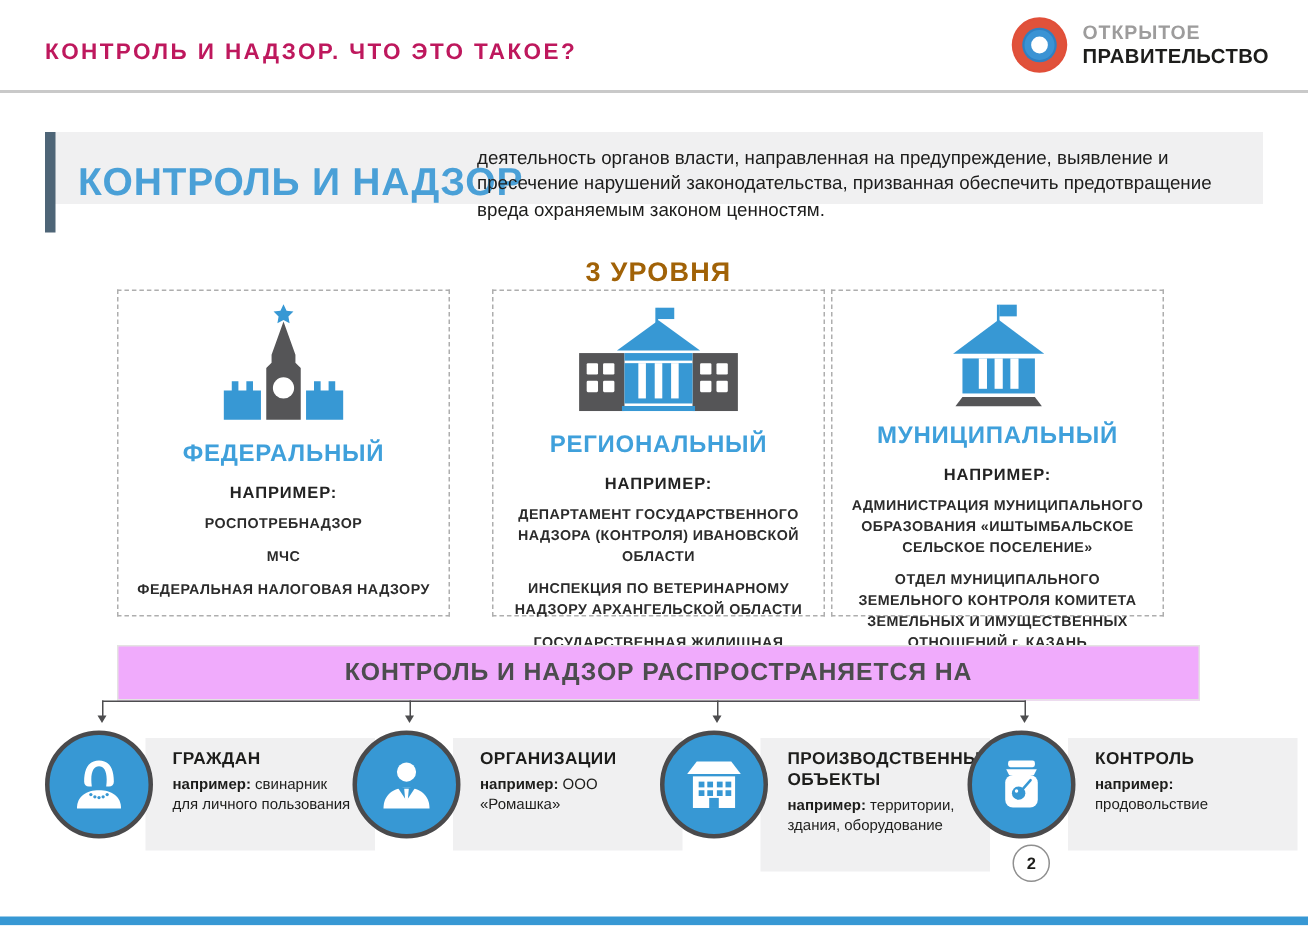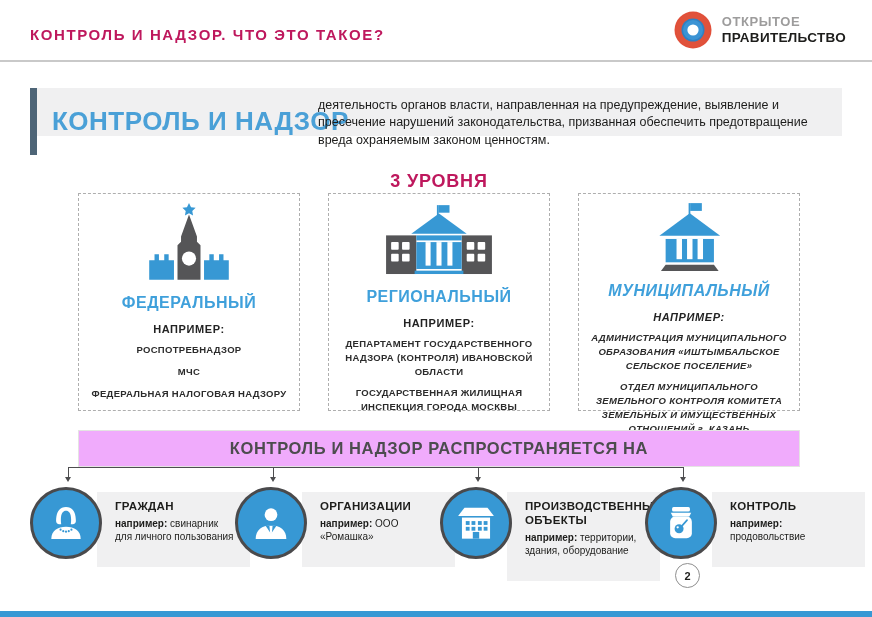--- a/index.html
+++ b/index.html
@@ -19,24 +19,24 @@
   
   .def { position:absolute; left:30px; top:88px; width:812px; height:48px; background:#f0f0f1; }
   .def-accent { position:absolute; left:0; top:0; width:7px; height:67px; background:#4e6577; }
   .def-term { position:absolute; left:22px; top:0; height:67px; display:flex; align-items:center;
               font-size:26px; font-weight:bold; color:#4aa0d7; letter-spacing:.5px; }
   .def-text { position:absolute; left:288px; top:9px; width:508px; font-size:12.5px;
               line-height:1.38; color:#1c1c1b; }
 
   
   .levels-title { position:absolute; left:328px; top:171px; width:222px; text-align:center;
-                  font-size:18px; font-weight:bold; color:#be185d; letter-spacing:.8px; }
+                  font-size:18px; font-weight:bold; color:#a16207; letter-spacing:.8px; }
   .lvl { position:absolute; top:193px; width:222px; height:218px; border:1px dashed #aeaeae;
          display:flex; flex-direction:column; align-items:center; }
-  .lvl-1 { left:78px; } .lvl-2 { left:328px; } .lvl-3 { left:578px;font-style:italic; }
+  .lvl-1 { left:78px; } .lvl-2 { left:328px; } .lvl-3 { left:554px; }
   .lvl-iconslot { height:86px; margin-top:6px; display:flex; align-items:flex-end; justify-content:center; }
   .lvl-name { margin-top:8px; font-size:16px; font-weight:bold; color:#3fa0db; letter-spacing:.5px; }
   .lvl-eg { margin-top:11px; font-size:11px; font-weight:bold; color:#232323; letter-spacing:.6px; }
   .lvl-ex { margin-top:8px; font-size:9.5px; font-weight:bold; color:#2b2b2b; letter-spacing:.3px;
             line-height:1.45; text-align:center; padding:0 10px; }
 
   
   .banner { position:absolute; left:78px; top:430px; width:722px; height:37px; background:#f0abfc;
             border:1px solid #e4e4e2; display:flex; align-items:center; justify-content:center;
             font-size:16.5px; font-weight:bold; color:#4c4c4e; letter-spacing:.6px; }
@@ -129,20 +129,21 @@
         <rect x="48" y="50" width="54" height="32" fill="#3798d4"></rect>
         <rect x="59" y="50" width="6" height="28" fill="#fff"></rect>
         <rect x="72" y="50" width="6" height="28" fill="#fff"></rect>
         <rect x="85" y="50" width="6" height="28" fill="#fff"></rect>
         <rect x="46" y="84" width="58" height="4" fill="#3798d4"></rect>
       </svg>
     </div>
     <div class="lvl-name">РЕГИОНАЛЬНЫЙ</div>
     <div class="lvl-eg">НАПРИМЕР:</div>
     <div class="lvl-ex">ДЕПАРТАМЕНТ ГОСУДАРСТВЕННОГО НАДЗОРА (КОНТРОЛЯ) ИВАНОВСКОЙ ОБЛАСТИ</div>
+    <div class="lvl-ex">ИНСПЕКЦИЯ ПО ВЕТЕРИНАРНОМУ НАДЗОРУ АРХАНГЕЛЬСКОЙ ОБЛАСТИ</div>
     <div class="lvl-ex">ГОСУДАРСТВЕННАЯ ЖИЛИЩНАЯ ИНСПЕКЦИЯ ГОРОДА МОСКВЫ</div>
   </div>
 
   <div class="lvl lvl-3">
     <div class="lvl-iconslot">
       <svg width="98" height="74" viewBox="0 0 120 95">
         <rect x="59.5" y="4" width="2.2" height="17" fill="#3798d4"></rect>
         <rect x="61.5" y="4" width="15" height="10" fill="#3798d4"></rect>
         <polygon points="61,17 100,46 22,46" fill="#3798d4"></polygon>
         <rect x="30" y="50" width="62" height="30" fill="#3798d4"></rect>

